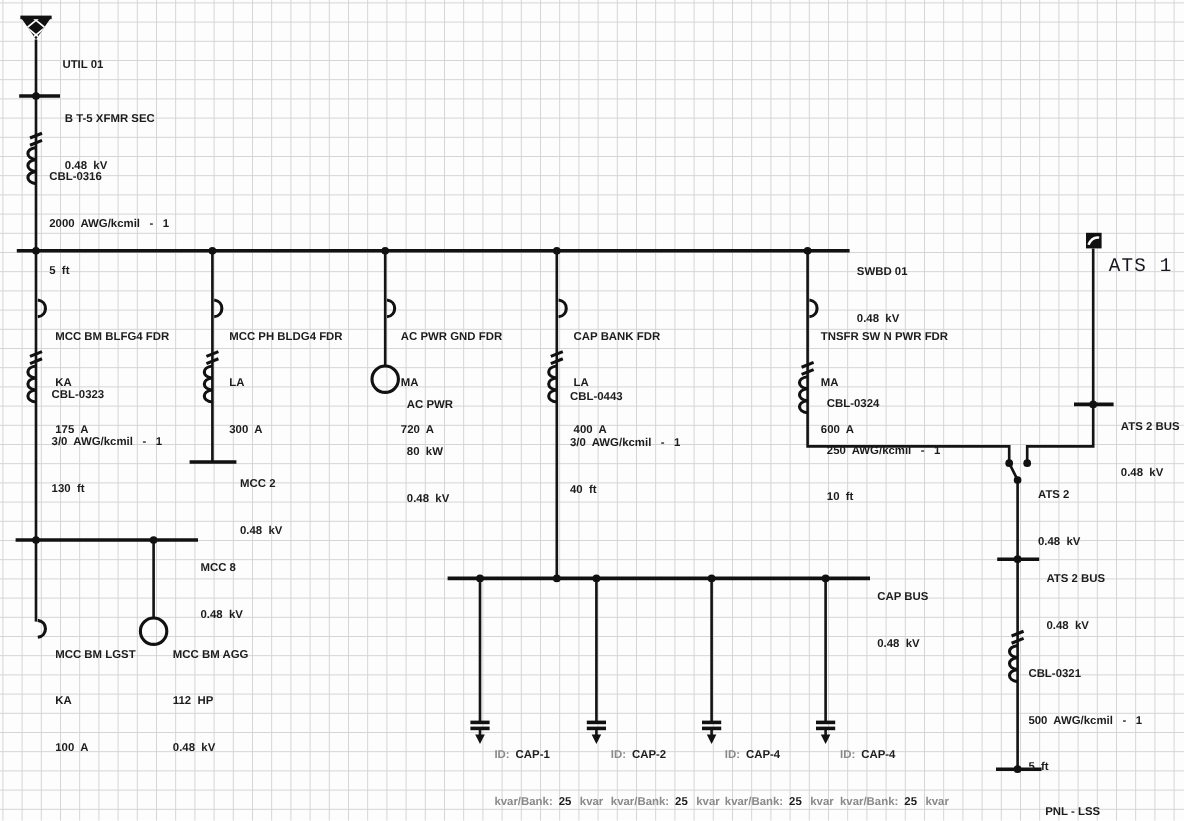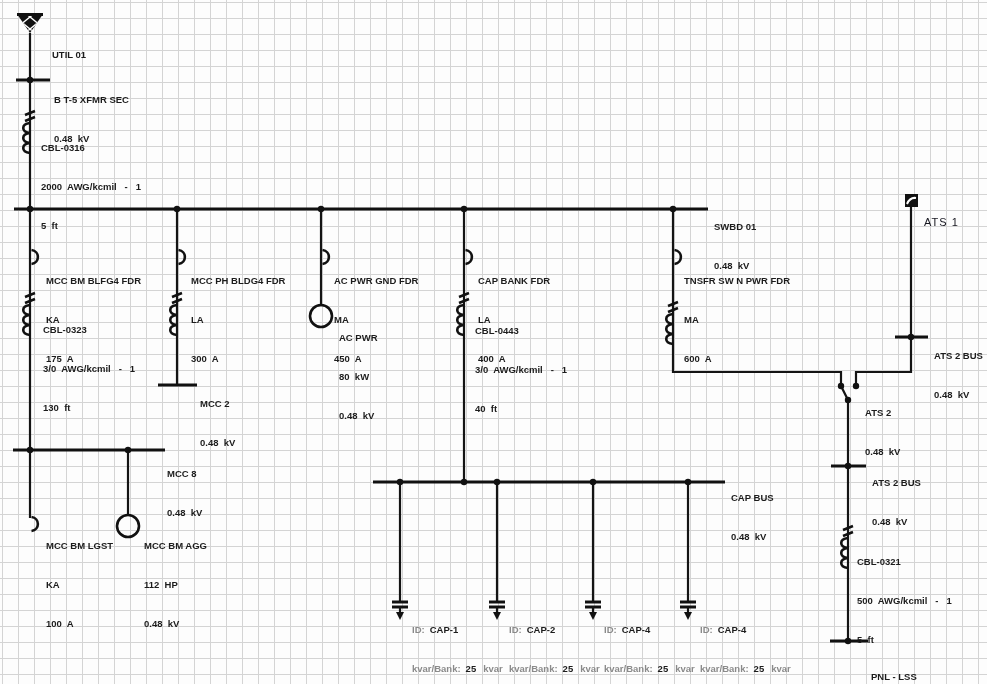--- a/index.html
+++ b/index.html
@@ -19,22 +19,22 @@
   .lbl{
     position:absolute;
     font-family:"Liberation Sans",sans-serif;
     font-size:9.5px;font-weight:bold;color:#1c1c1c;
     line-height:13px;white-space:pre;
   }
   .lbl .g{color:#8a8a8a;margin-right:5px;margin-top:44px;}
   .lbl .gl{color:#8a8a8a;margin-left:5px;text-align:center;}
   .lbl .bnum{margin-right:2px;}
   .mono{
-    font-family:Liberation Sans, sans-serif;
-    font-size:11px;font-weight:normal;color:#16161f;
+    font-family:Liberation Mono, monospace;
+    font-size:16px;font-weight:normal;color:#16161f;
     letter-spacing:1px;white-space:pre;
   }
   .wire{stroke:#141414;stroke-width:2.2;fill:none;}
   .bus{stroke:#111;stroke-width:3;fill:none;}
   .sym{stroke:#111;stroke-width:2.6;fill:none;}
   .dot{fill:#111;stroke:none;}
 </style>
 </head>
 <body>
 
@@ -222,21 +222,21 @@
     <div>300  A</div>
   </div>
   <div class="lbl" style="left:200px;top:371px">
     <div>MCC 2</div>
     <div>0.48  kV</div>
   </div>
 
   <div class="lbl" style="left:334px;top:248px">
     <div>AC PWR GND FDR</div>
     <div>MA</div>
-    <div>450  A</div>
+    <div>720  A</div>
   </div>
   <div class="lbl" style="left:339px;top:305px">
     <div>AC PWR</div>
     <div>80  kW</div>
     <div>0.48  kV</div>
   </div>
 
   <div class="lbl" style="left:478px;top:248px">
     <div>CAP BANK FDR</div>
     <div>LA</div>
@@ -246,20 +246,25 @@
     <div>CBL-0443</div>
     <div>3/0  AWG/kcmil   -   1</div>
     <div>40  ft</div>
   </div>
 
   <div class="lbl" style="left:684px;top:248px">
     <div>TNSFR SW N PWR FDR</div>
     <div>MA</div>
     <div>600  A</div>
   </div>
+  <div class="lbl" style="left:689px;top:304px">
+    <div>CBL-0324</div>
+    <div>250  AWG/kcmil   -   1</div>
+    <div>10  ft</div>
+  </div>
 
   <div class="lbl mono" style="left:924px;top:190px">
     <div>ATS 1</div>
   </div>
   <div class="lbl" style="left:934px;top:323px">
     <div>ATS 2 BUS</div>
     <div>0.48  kV</div>
   </div>
   <div class="lbl" style="left:865px;top:380px">
     <div>ATS 2</div>

